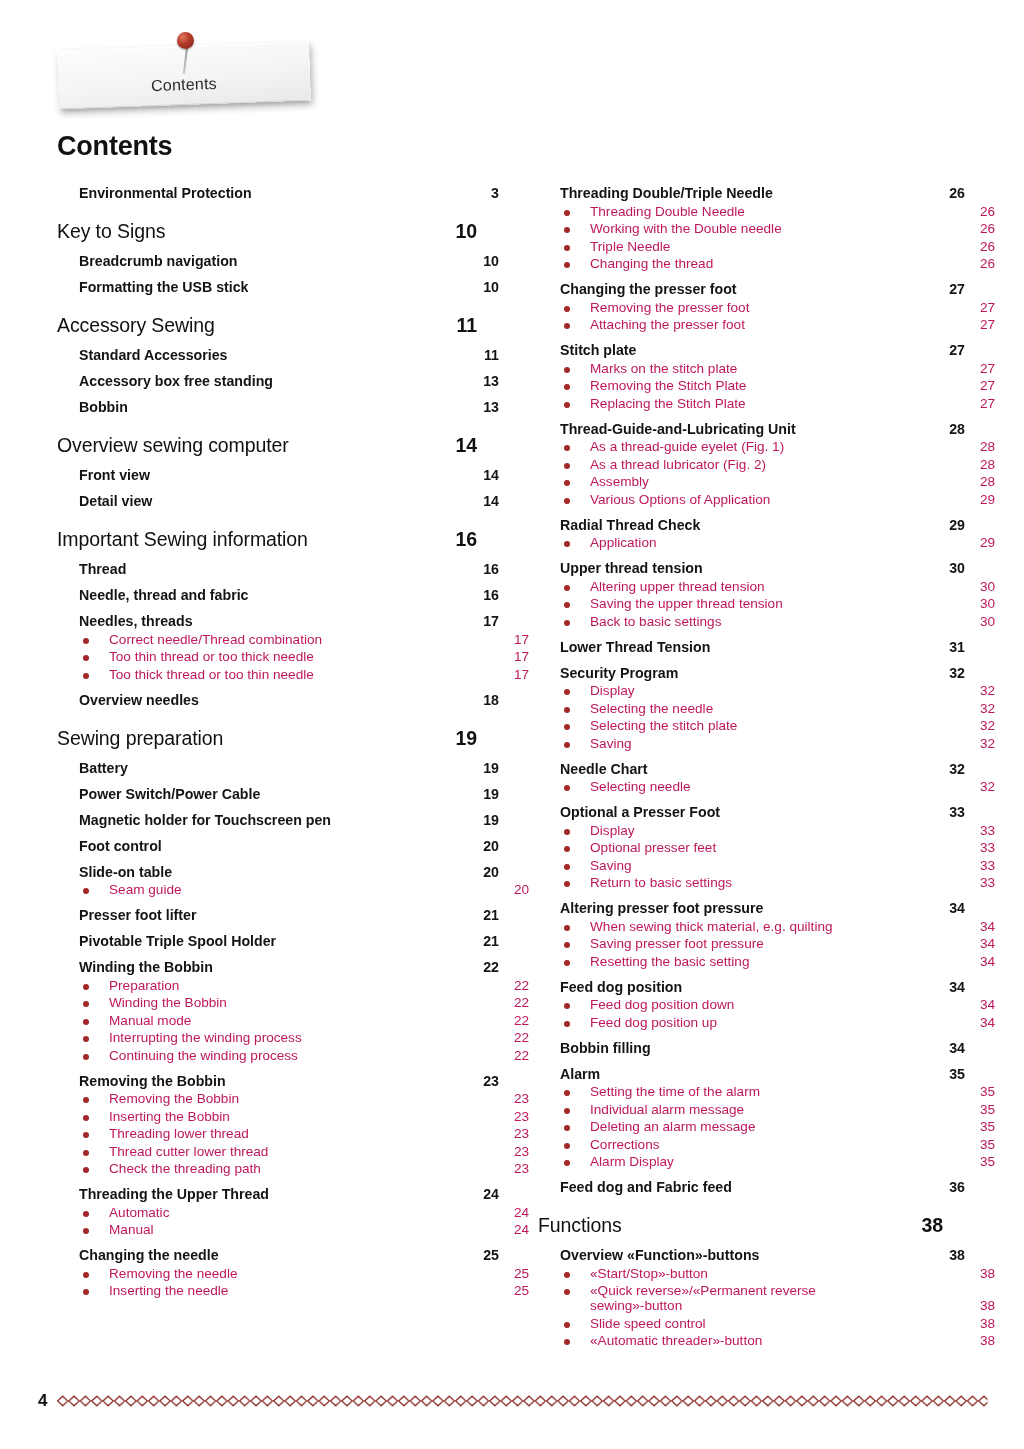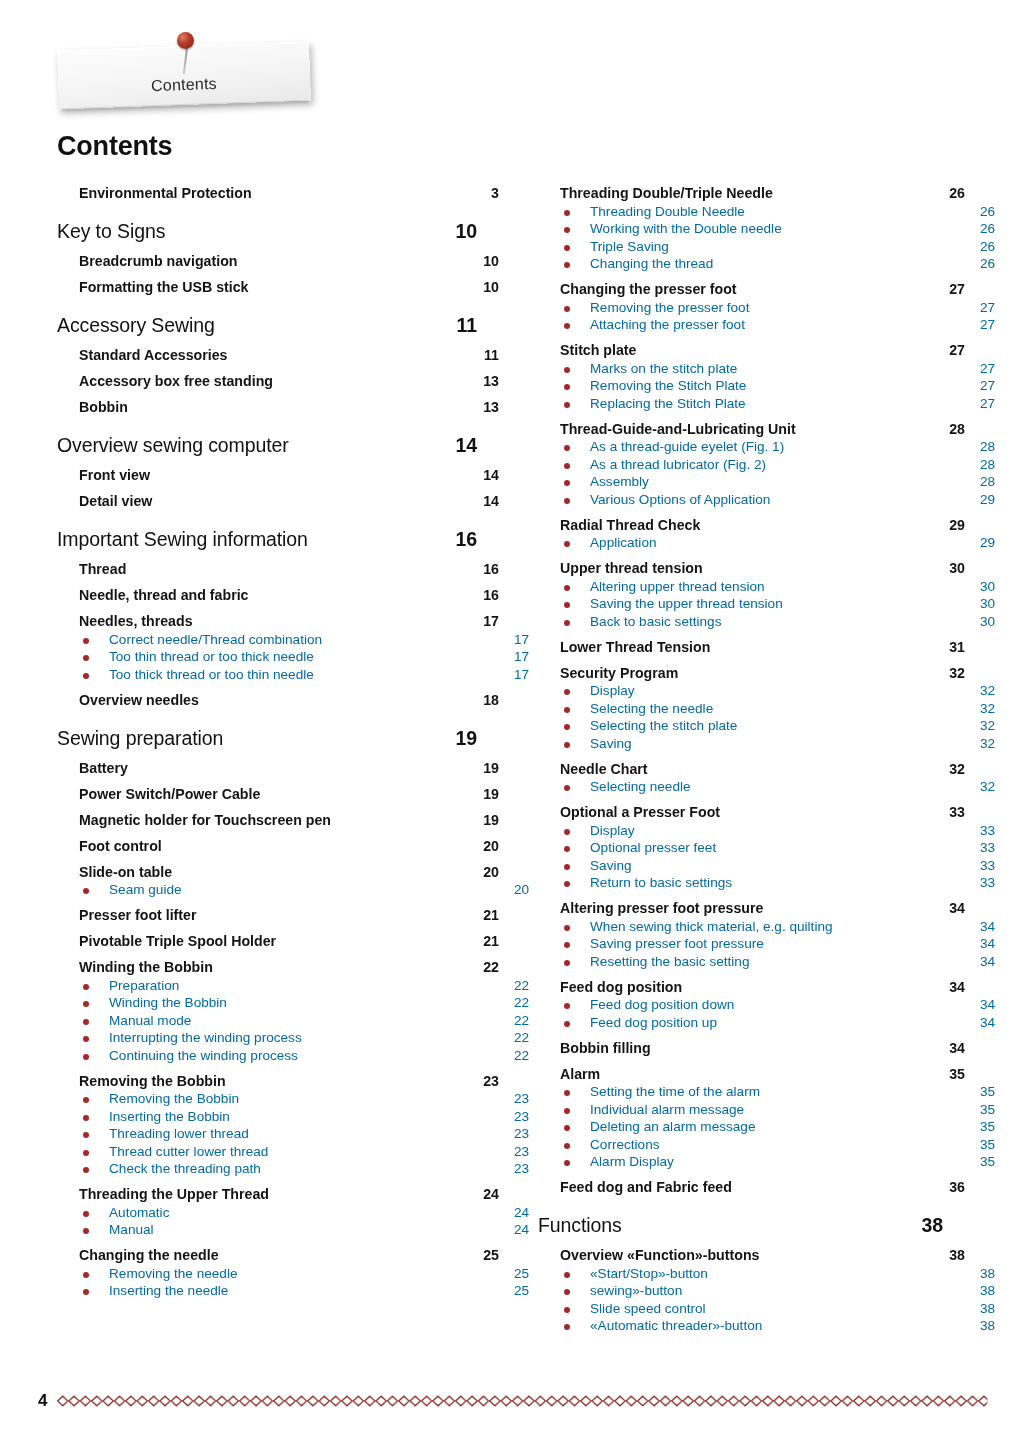--- a/index.html
+++ b/index.html
@@ -130,21 +130,21 @@
     margin-bottom: 1px;
     padding-left: 22px;
   }
   .lvl2 .pg { font-size: 14.2px; font-weight: bold; }
   .col > .entry.lvl2:first-child { margin-top: 0; }
 
   
   .lvl3 {
     font-size: 13.6px;
     font-weight: normal;
-    color: #0369a1;
+    color: #be185d;
     padding-left: 52px;
     margin-top: 2.5px;
   }
   .lvl3 .pg { font-size: 13.6px; font-weight: normal; }
   .lvl3 .bullet {
     position: absolute;
     left: 26px;
     top: 6px;
     width: 6px;
     height: 6px;
@@ -410,21 +410,21 @@
       <span class="label">Threading Double Needle</span>
       <span class="pg">26</span>
     </div>
     <div class="entry lvl3">
       <span class="bullet" style="background: rgb(163, 40, 40);"></span>
       <span class="label">Working with the Double needle</span>
       <span class="pg">26</span>
     </div>
     <div class="entry lvl3">
       <span class="bullet" style="background: rgb(163, 40, 40);"></span>
-      <span class="label">Triple Saving</span>
+      <span class="label">Triple Needle</span>
       <span class="pg">26</span>
     </div>
     <div class="entry lvl3">
       <span class="bullet" style="background: rgb(163, 40, 40);"></span>
       <span class="label">Changing the thread</span>
       <span class="pg">26</span>
     </div>
     <div class="entry lvl2">
       <span class="label">Changing the presser foot</span>
       <span class="pg">27</span>
@@ -649,20 +649,21 @@
       <span class="label">Overview «Function»-buttons</span>
       <span class="pg">38</span>
     </div>
     <div class="entry lvl3">
       <span class="bullet" style="background: rgb(163, 40, 40);"></span>
       <span class="label">«Start/Stop»-button</span>
       <span class="pg">38</span>
     </div>
     <div class="entry lvl3 wrapped">
       <span class="bullet" style="background: rgb(163, 40, 40);"></span>
+      <span class="label">«Quick reverse»/«Permanent reverse</span>
       <span class="line2">
         <span class="label">sewing»-button</span>
         <span class="pg">38</span>
       </span>
     </div>
     <div class="entry lvl3">
       <span class="bullet" style="background: rgb(163, 40, 40);"></span>
       <span class="label">Slide speed control</span>
       <span class="pg">38</span>
     </div>

